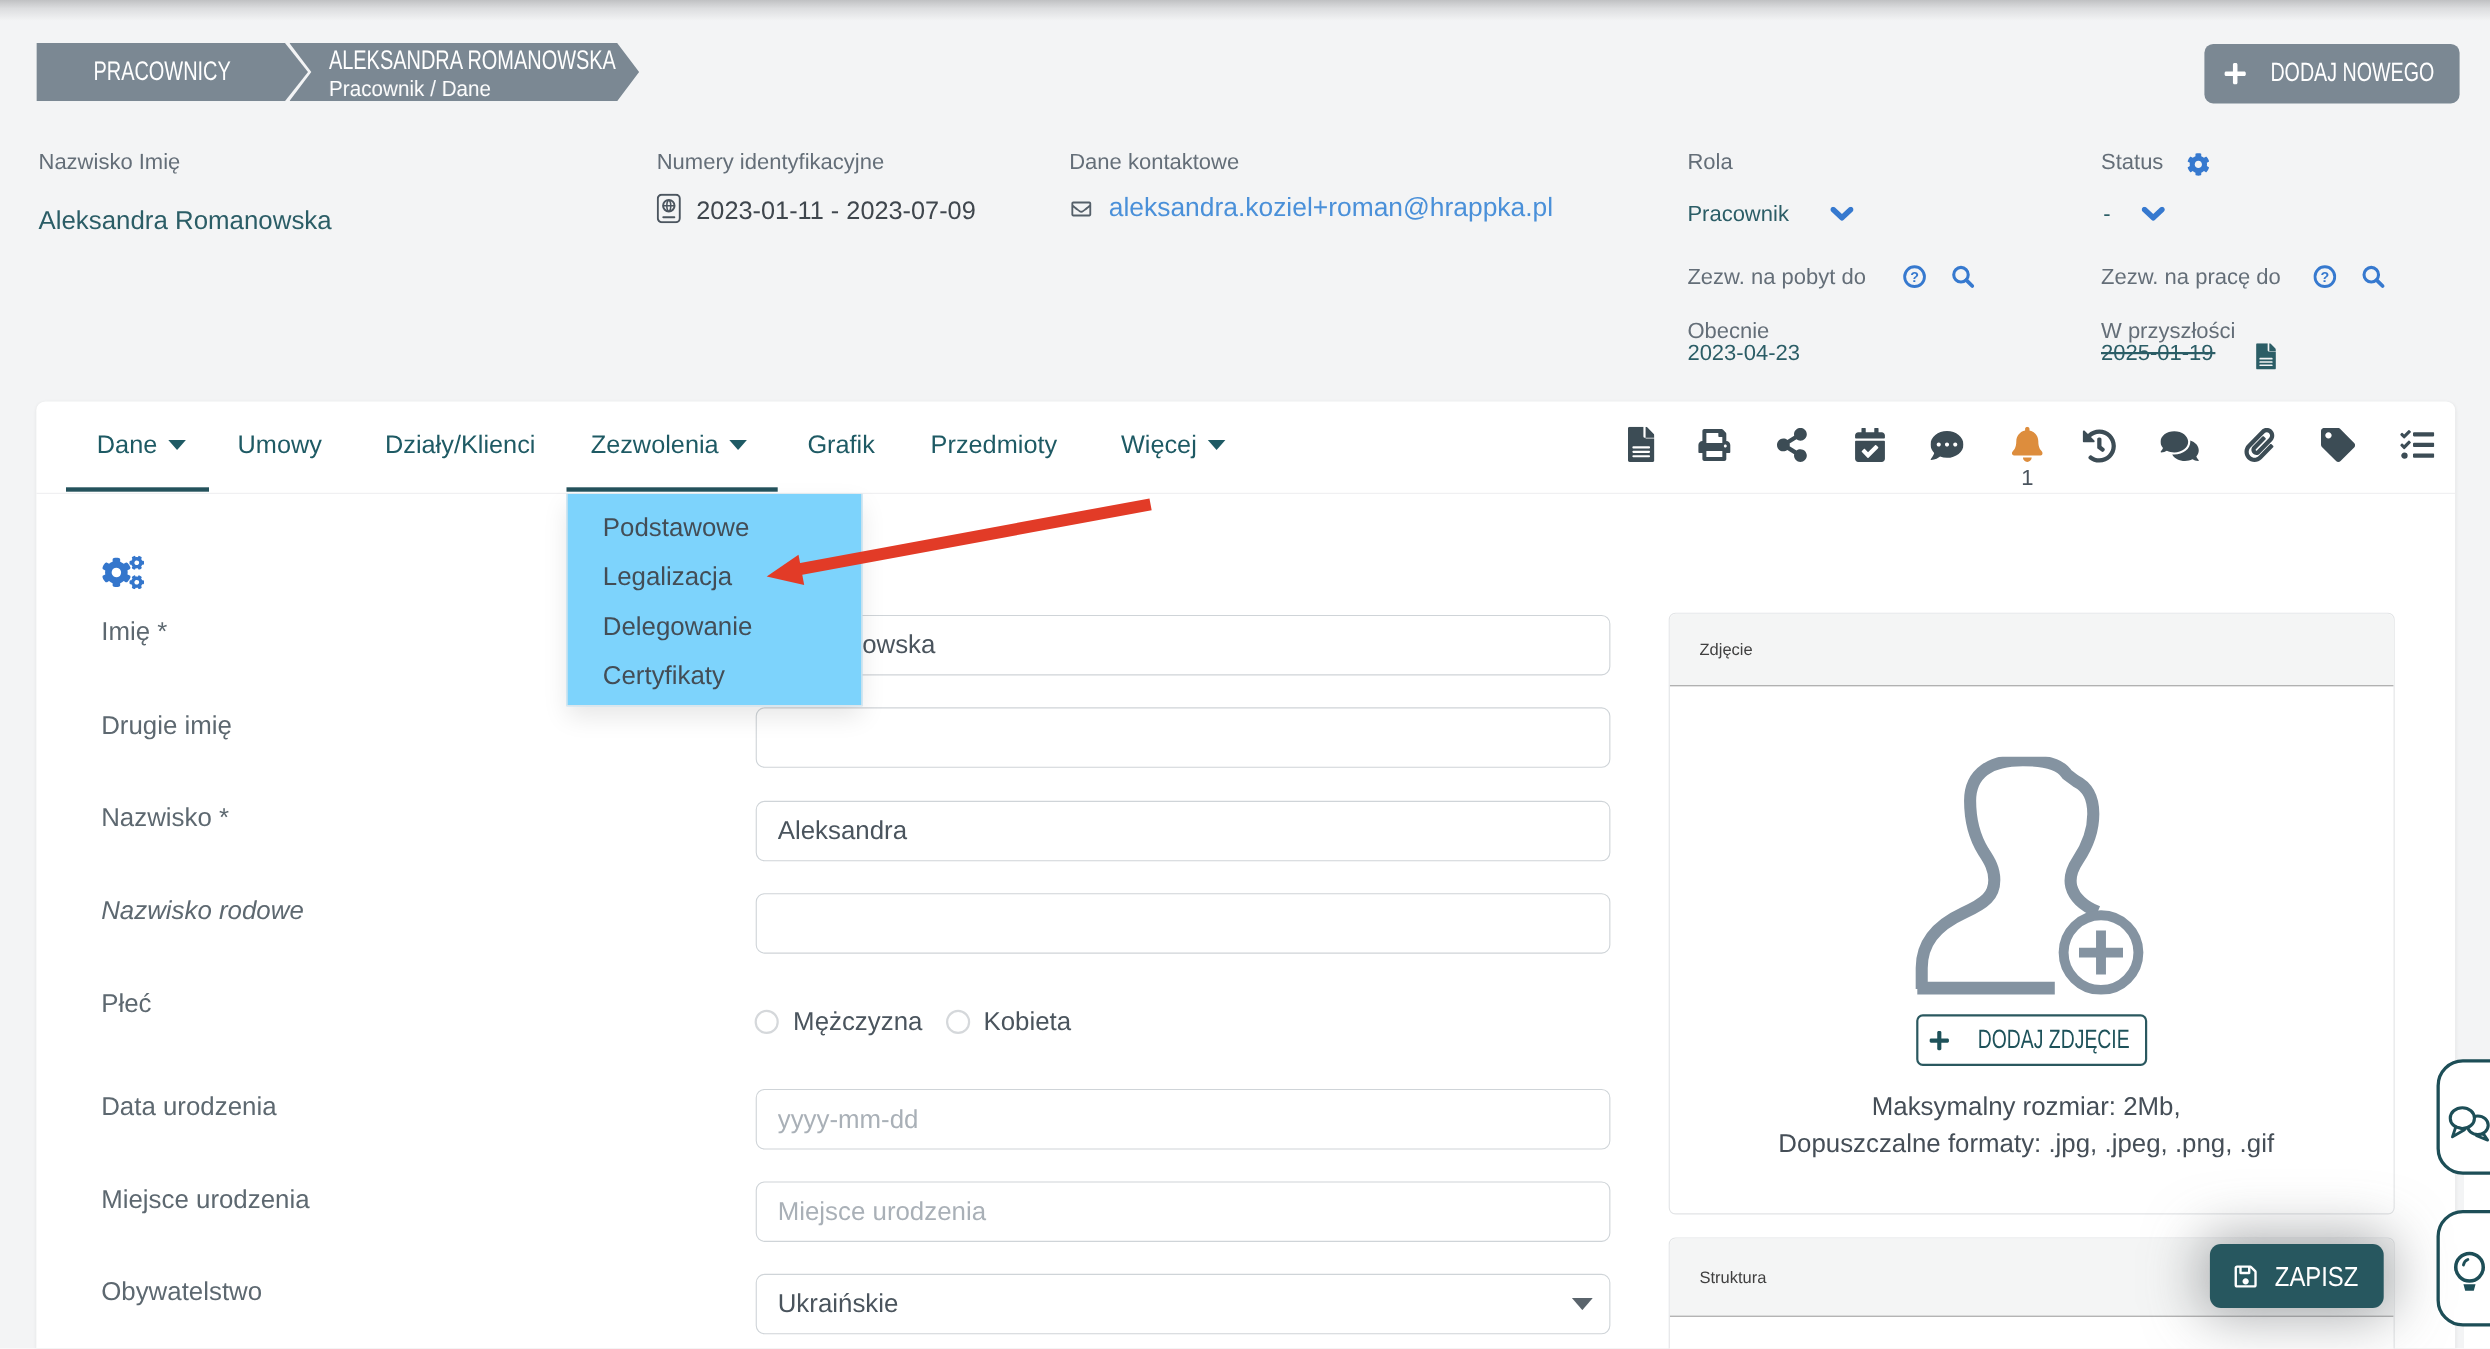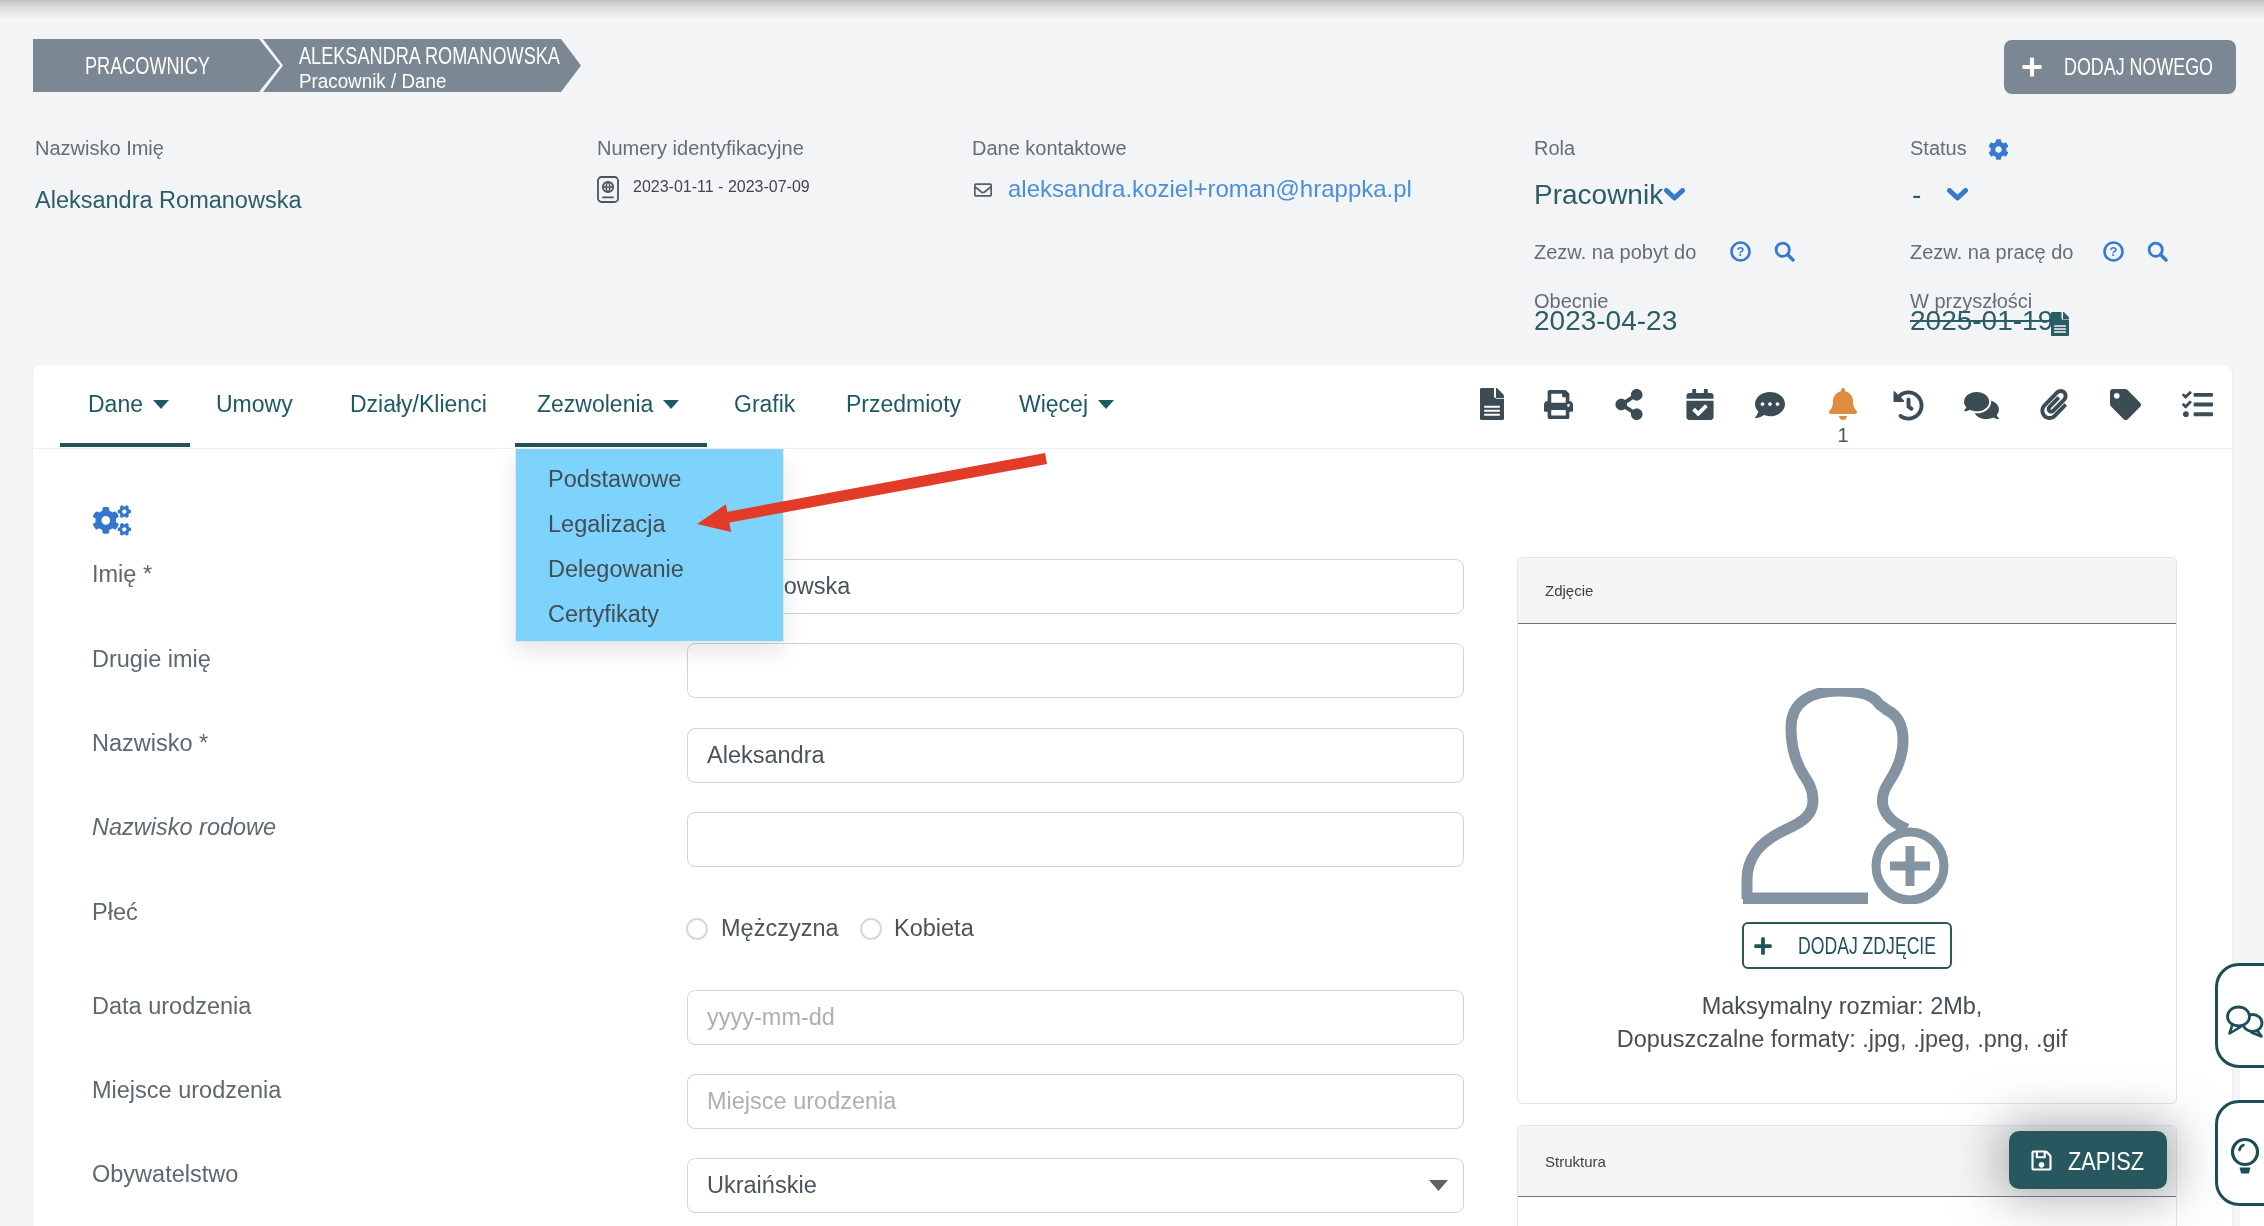--- a/index.html
+++ b/index.html
@@ -16,21 +16,21 @@
   .c1 { left:33px; width:247px;
     clip-path:polygon(0 0, calc(100% - 21px) 0, 100% 50%, calc(100% - 21px) 100%, 0 100%);
     display:flex; align-items:center; justify-content:center; font-size:24.5px; padding-right:18px; }
   .c2 { left:263px; width:318px; padding:3px 0 0 36px;
     clip-path:polygon(0 0, calc(100% - 20px) 0, 100% 50%, calc(100% - 20px) 100%, 0 100%, 20px 50%); }
   .c2 .l1 { font-size:24.5px; line-height:27px; }
   .c2 .l2 { font-size:20px; line-height:21px; margin-top:2px; }
   .addnew { position:absolute; left:2004px; top:40px; width:232px; height:54px;
     background:#7b8893; border-radius:8px; color:#fff; }
   .hlabel { position:absolute; font-size:20px; color:#646e78; white-space:nowrap; line-height:24px; }
-  .hteal { position:absolute; font-size:28px; color:#2b5d66; white-space:nowrap; line-height:28px; }
+  .hteal { position:absolute; font-size:20px; color:#2b5d66; white-space:nowrap; line-height:28px; }
   .caret-blue { position:absolute; }
   .card { position:absolute; left:33px; top:365px; width:2199px; height:861px;
     background:#fff; border-radius:8px 8px 0 0; box-shadow:0 1px 3px rgba(0,0,0,0.07); z-index:2; }
   .tab { position:absolute; font-size:23px; color:#1e5a64; white-space:nowrap; line-height:28px; top:390px; z-index:6; }
   .caret-teal { display:inline-block; width:0; height:0; border-left:8px solid transparent;
     border-right:8px solid transparent; border-top:9px solid #1e5a64; margin:0 0 3px 10px; }
   .underline { position:absolute; height:4px; background:#24525c; top:443px; z-index:7; }
   .tabborder { position:absolute; left:33px; top:448px; width:2199px; height:1px; background:#efeff1; z-index:5; }
   .ticon { position:absolute; z-index:6; }
   .dropdown { position:absolute; left:515px; top:449px; width:269px; height:193px;
@@ -77,21 +77,21 @@
   <div class="hlabel" style="left:35px; top:136px;">Nazwisko Imię</div>
   <div class="hteal" style="left:35px; top:186px; font-size:23.5px;">Aleksandra Romanowska</div>
 
   <div class="hlabel" style="left:597px; top:136px;">Numery identyfikacyjne</div>
   <svg class="abs" style="left:597px; top:176px;" width="22" height="27" viewBox="0 0 22 27" fill="none" stroke="#4b555f" stroke-width="1.8">
     <rect x="1" y="1" width="20" height="25" rx="3.5"></rect>
     <circle cx="11" cy="11" r="5.2"></circle>
     <path d="M5.8 11h10.4M11 5.8c-2.4 1.4-2.4 9 0 10.4M11 5.8c2.4 1.4 2.4 9 0 10.4" stroke-width="1.4"></path>
     <path d="M6 21.4h10" stroke-linecap="round"></path>
   </svg>
-  <div class="abs" style="left:633px; top:178px; font-size:16px; color:#3f464d; white-space:nowrap;">2023-01-11 - 2023-07-09</div>
+  <div class="abs" style="left:633px; top:178px; font-size:23px; color:#3f464d; white-space:nowrap;">2023-01-11 - 2023-07-09</div>
 
   <div class="hlabel" style="left:972px; top:136px;">Dane kontaktowe</div>
   <svg class="abs" style="left:971px; top:181px;" width="24" height="18" viewBox="0 0 512 512">
     <path fill="#55606a" d="M464 64H48C21.49 64 0 85.49 0 112v288c0 26.51 21.49 48 48 48h416c26.51 0 48-21.49 48-48V112c0-26.51-21.49-48-48-48zm0 48v40.805c-22.422 18.259-58.168 46.651-134.587 106.49-16.841 13.247-50.201 45.072-73.413 44.701-23.208.375-56.579-31.459-73.413-44.701C106.18 199.465 70.425 171.067 48 152.805V112h416zM48 400V214.398c22.914 18.251 55.409 43.862 104.938 82.646 21.857 17.205 60.134 55.186 103.062 54.955 42.717.231 80.509-37.199 103.053-54.947 49.528-38.783 82.032-64.401 104.947-82.653V400H48z"></path>
   </svg>
   <div class="abs" style="left:1008px; top:175px; font-size:24px; color:#4a90d9; white-space:nowrap;">aleksandra.koziel+roman@hrappka.pl</div>
 
   <div class="hlabel" style="left:1534px; top:136px;">Rola</div>
   <div class="hteal" style="left:1534px; top:181px;">Pracownik</div>
   <svg class="caret-blue" style="left:1664px; top:188px;" width="21" height="13" viewBox="0 0 21 13">

